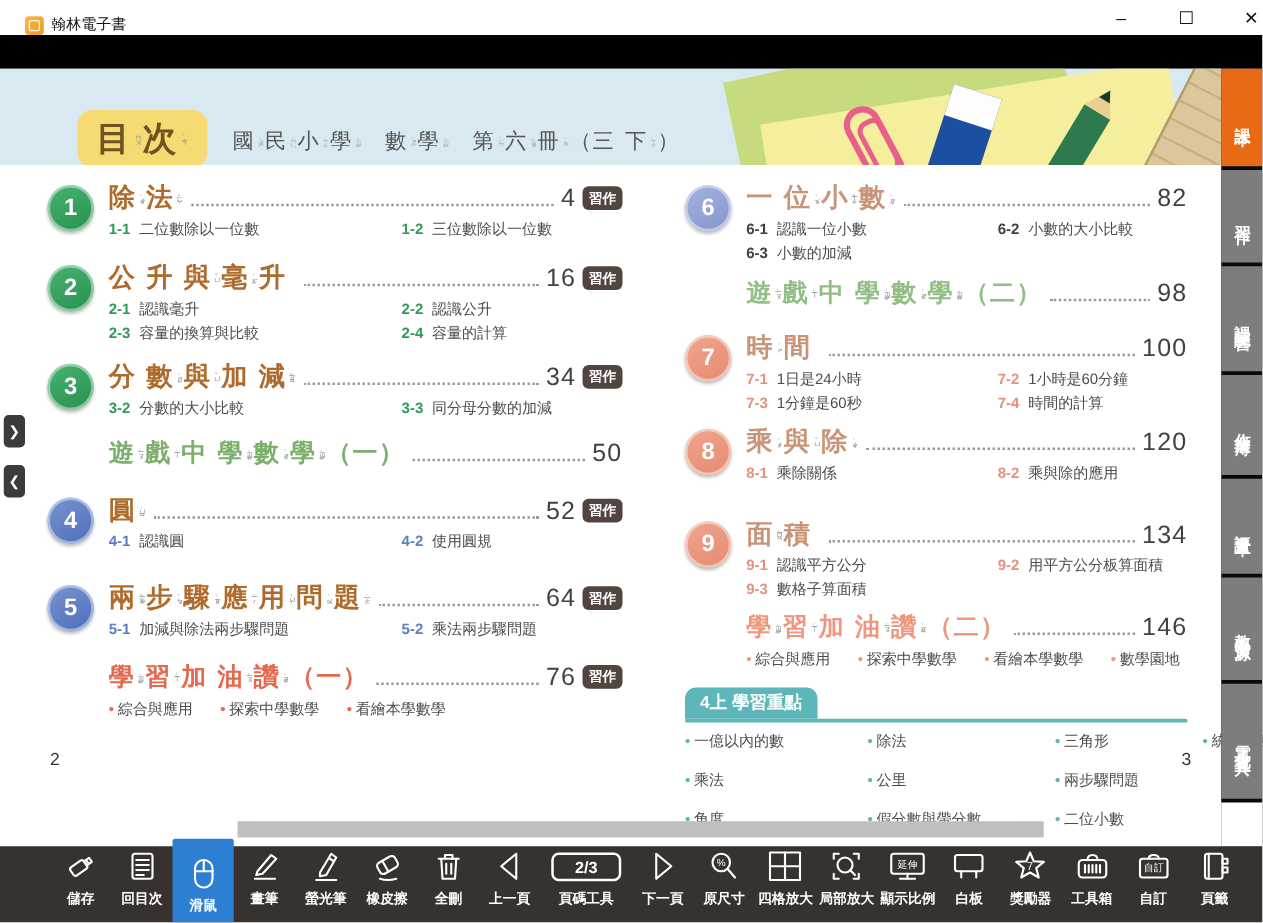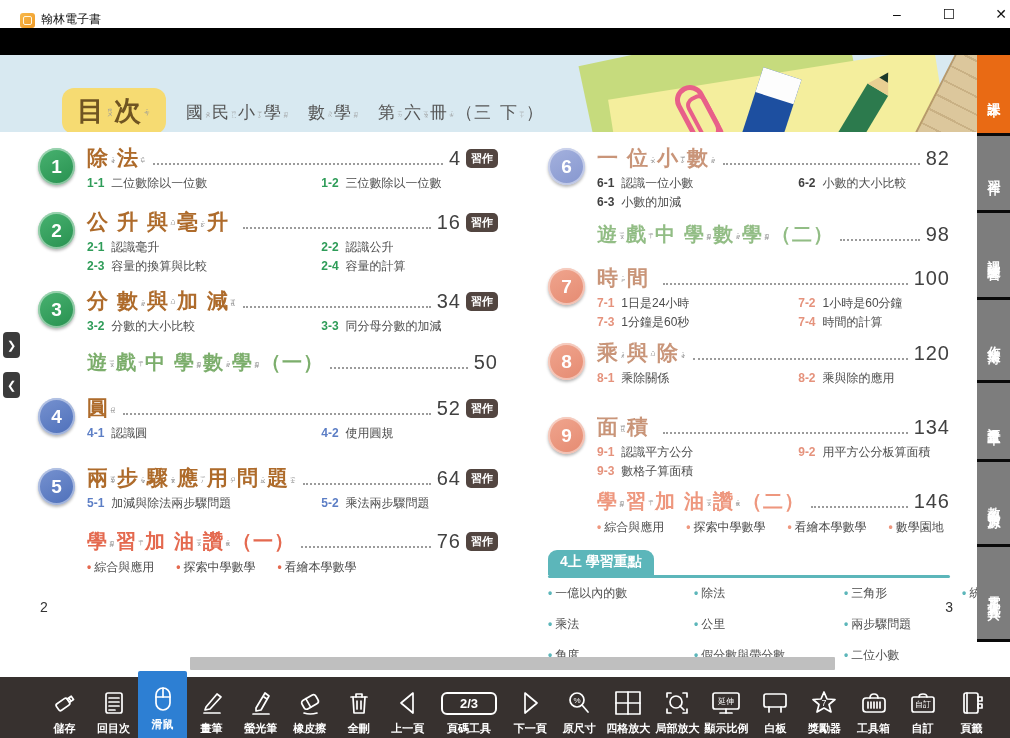--- a/index.html
+++ b/index.html
@@ -118,21 +118,21 @@
   .vtab.active { background:#e96a14; }
   .vtab:nth-child(1){ height:78px; } .vtab:nth-child(2){ height:74px; } .vtab:nth-child(3){ height:84px; }
   .vtab:nth-child(4){ height:80px; } .vtab:nth-child(5){ height:76px; } .vtab:nth-child(6){ height:82px; }
   .vtab:nth-child(7){ height:92px; }
   .sidebar .filler { flex:1; background:#fff; }
 
   
   .toolbar { position:absolute; bottom:0; left:0; width:1010px; height:61px; background:#37312f;
     display:flex; align-items:stretch; padding:0 14px 0 40px; }
   .titem { flex:1; display:flex; flex-direction:column; align-items:center; justify-content:flex-start;
-    padding-top:11px; cursor:default; }
+    padding-top:1px; cursor:default; }
   .titem .ticon { height:30px; display:flex; align-items:center; justify-content:center; }
   .tlabel { font-size:11px; color:#fff; font-weight:bold; margin-top:3px; white-space:nowrap; }
   .titem.active { background:#2d7fd3; margin-top:-6px; padding-top:13px; border-radius:2px 2px 0 0; }
   .titem.wide { flex:1.5; }
   .pagebox { border:2px solid #fff; border-radius:6px; padding:2px 17px; color:#fff; font-size:13px; font-weight:bold; }
   svg.icn { stroke:#fff; fill:none; stroke-width:1.7; stroke-linecap:round; stroke-linejoin:round; }
   svg.icn text { fill:#fff; stroke:none; font-family:"Liberation Sans",sans-serif; }
 </style>
 </head>
 <body>

